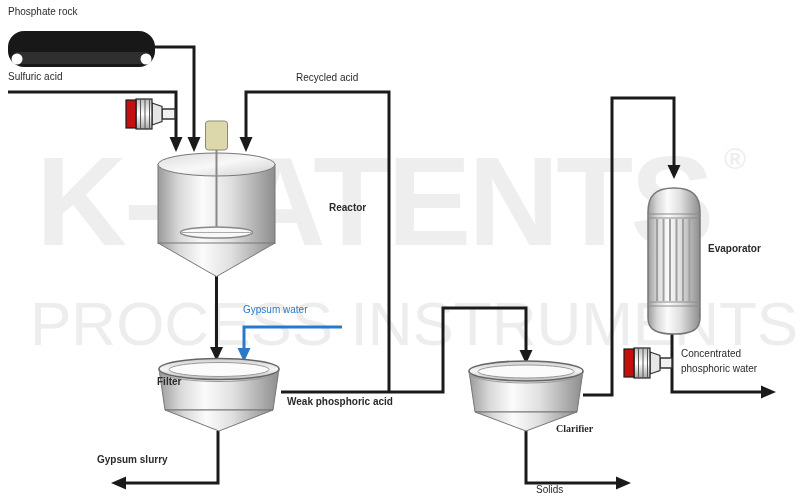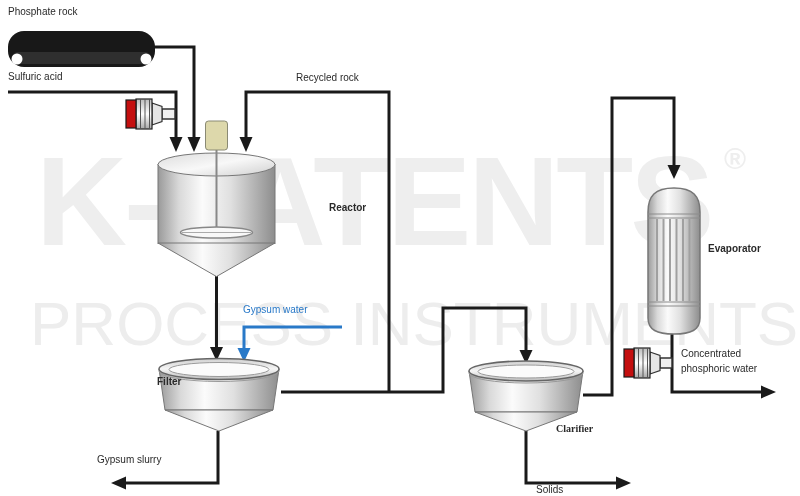--- a/index.html
+++ b/index.html
@@ -156,24 +156,25 @@
         <line x1="638.5" y1="348" x2="638.5" y2="378"></line>
         <line x1="643" y1="348" x2="643" y2="378"></line>
         <line x1="647.5" y1="348" x2="647.5" y2="378"></line>
       </g>
       <rect x="624" y="349" width="10" height="28" fill="#c40f0f" stroke="#1a1a1a" stroke-width="1.2"></rect>
     </g>
   </svg>
 
   <div class="lbl" style="left:8px;top:6px;">Phosphate rock</div>
   <div class="lbl" style="left:8px;top:71px;">Sulfuric acid</div>
-  <div class="lbl" style="left:296px;top:72px;">Recycled rock</div>
+  <div class="lbl" style="left:296px;top:72px;">Recycled acid</div>
   <div class="lbl bold" style="left:281px;top:202px;margin-left:48px;">Reactor</div>
   <div class="lbl blue" style="left:243px;top:304px;">Gypsum water</div>
   <div class="lbl bold" style="left:113px;top:376px;margin-left:44px;">Filter</div>
-  <div class="lbl" style="left:97px;top:454px;">Gypsum slurry</div>
+  <div class="lbl bold" style="left:287px;top:396px;">Weak phosphoric acid</div>
+  <div class="lbl" style="left:97px;top:454px;font-weight:bold;">Gypsum slurry</div>
   <div class="lbl bold" style="left:556px;top:423px;font-family:Liberation Serif, serif;">Clarifier</div>
   <div class="lbl" style="left:536px;top:484px;">Solids</div>
   <div class="lbl bold" style="left:708px;top:243px;">Evaporator</div>
   <div class="lbl twoline" style="left:681px;top:346px;">Concentrated
 phosphoric water</div>
 
 </div>
 
 </body></html>

